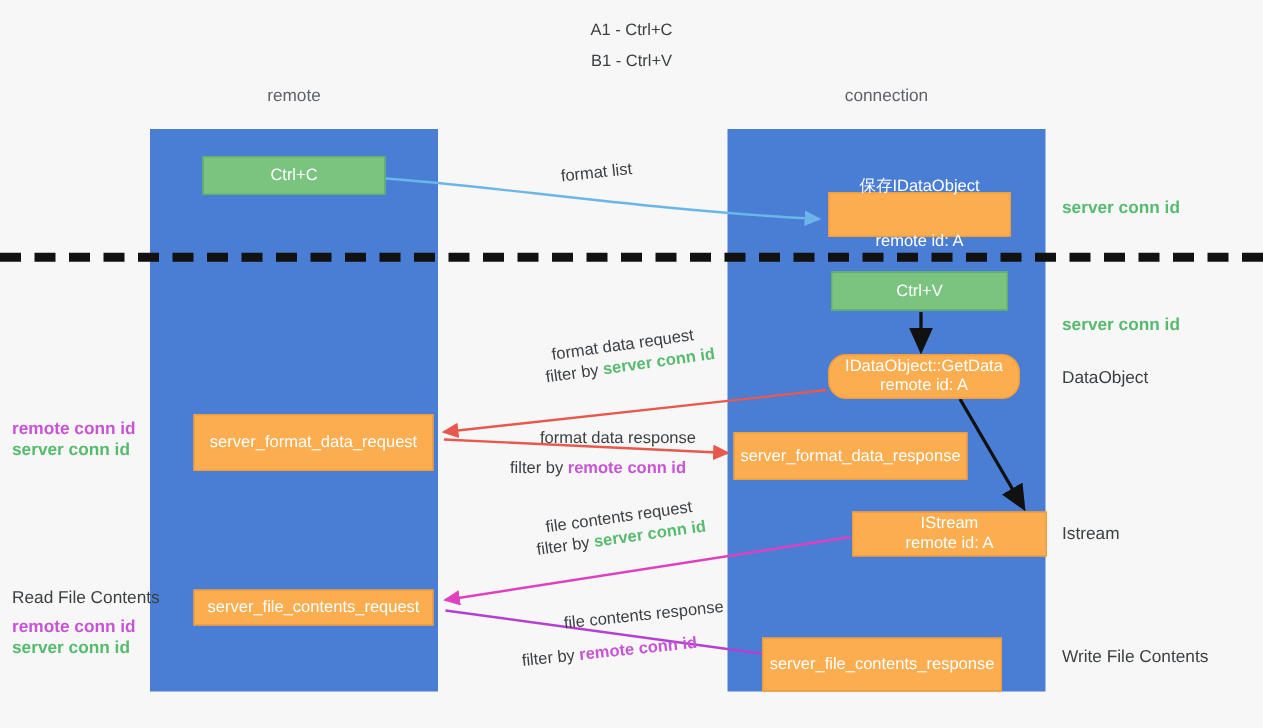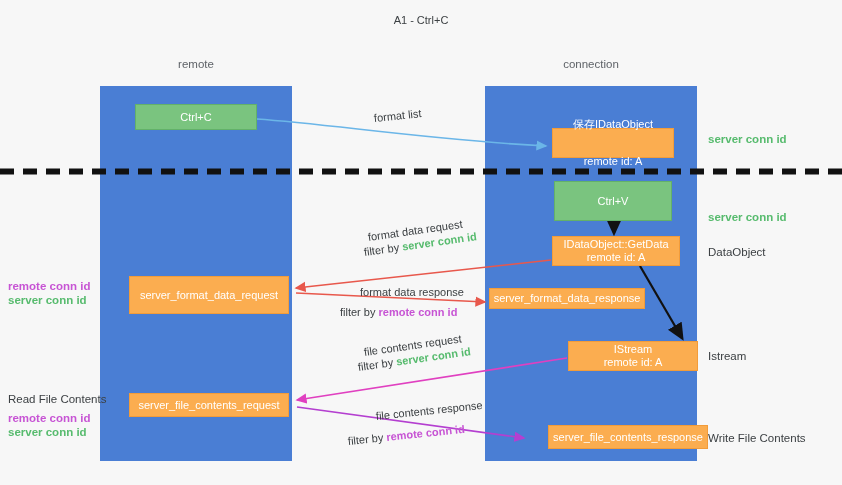--- a/index.html
+++ b/index.html
@@ -94,20 +94,21 @@
     pointer-events: none;
   }
 </style>
 </head>
 <body>
 
 <div id="stage">
 
   <div id="title" class="abs">
     <div>A1 - Ctrl+C</div>
+    <div>B1 - Ctrl+V</div>
   </div>
 
   <div id="hdr-a1" class="abs col-header">
     <div>remote</div>
   </div>
   <div id="hdr-b1" class="abs col-header">
     <div>connection</div>
   </div>
 
   <div id="lane-a" class="abs lane"></div>
@@ -153,47 +154,47 @@
 
   <div class="abs box green" style="left:135px; top:104px; width:122px; height:26px;">
     <span>Ctrl+C</span>
   </div>
 
   <div class="abs box orange" style="left:552px; top:128px; width:122px; height:30px;gap:24px;">
     <span>保存IDataObject</span>
     <span class="l2">remote id: A</span>
   </div>
 
-  <div class="abs box green" style="left:554px; top:181px; width:118px; height:40px;">
+  <div class="abs box green" style="left:554px; top:181px; width:118px; height:26px;">
     <span>Ctrl+V</span>
   </div>
 
-  <div class="abs box orange" style="left:552px; top:236px; width:128px; height:30px;">
+  <div class="abs box orange" style="left:552px; top:236px; width:128px; height:30px;border-radius:12px;">
     <span>IDataObject::GetData</span>
     <span class="l2">remote id: A</span>
   </div>
 
   <div class="abs box orange" style="left:568px; top:341px; width:130px; height:30px;">
     <span>IStream</span>
     <span class="l2">remote id: A</span>
   </div>
 
   <div class="abs box orange" style="left:129px; top:276px; width:160px; height:38px;">
     <span>server_format_data_request</span>
   </div>
 
-  <div class="abs box orange" style="left:489px; top:288px; width:156px; height:21px;">
+  <div class="abs box orange" style="left:489px; top:288px; width:156px; height:32px;">
     <span>server_format_data_response</span>
   </div>
 
   <div class="abs box orange" style="left:129px; top:393px; width:160px; height:24px;">
     <span>server_file_contents_request</span>
   </div>
 
-  <div class="abs box orange" style="left:548px; top:425px; width:160px; height:24px;justify-content:center;">
+  <div class="abs box orange" style="left:508px; top:425px; width:160px; height:36px;justify-content:center;">
     <span>server_file_contents_response</span>
   </div>
 
   <div class="abs side-label conn-green" style="left:708px; top:132px;">server conn id</div>
 
   <div class="abs side-label conn-green" style="left:708px; top:210px;">server conn id</div>
 
   <div class="abs side-label" style="left:708px; top:245px;">DataObject</div>
 
   <div class="abs side-label" style="left:708px; top:349px;">Istream</div>

